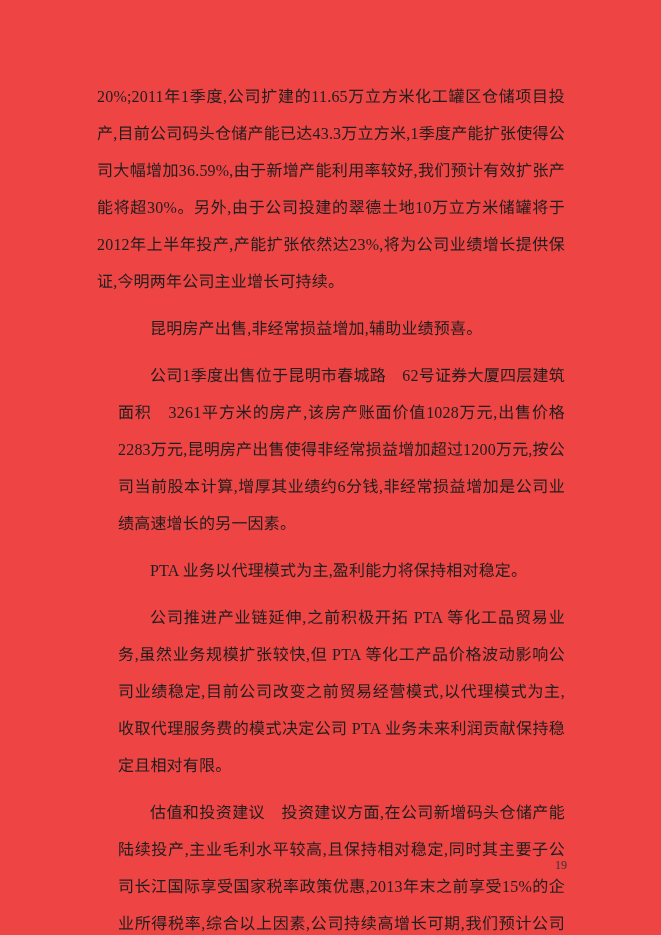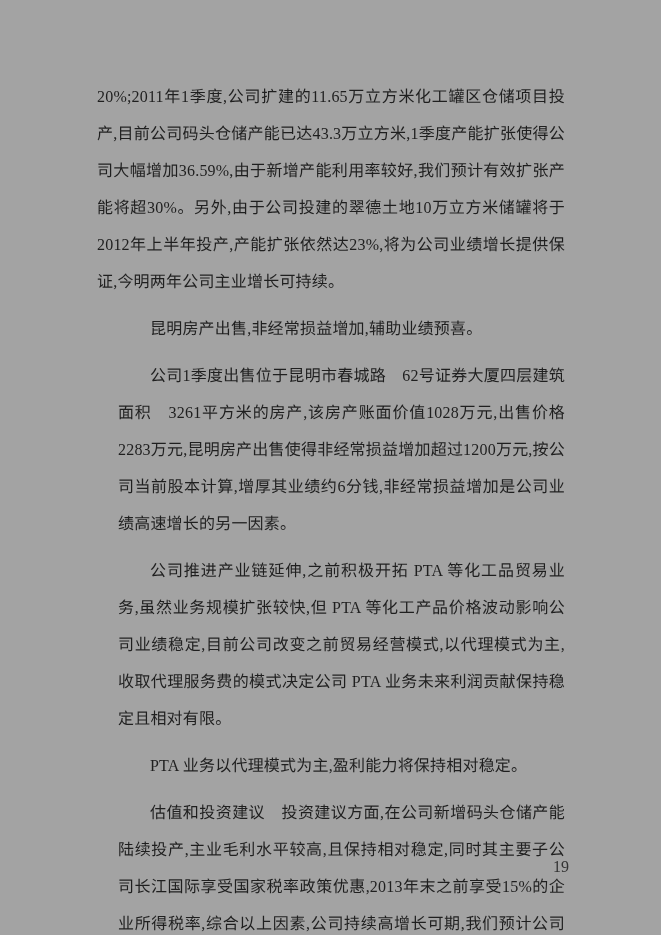--- a/index.html
+++ b/index.html
@@ -10,21 +10,21 @@
     width: 661px;
     height: 935px;
     background: #ffffff;
     position: relative;
     overflow: hidden;
     font-family: "Liberation Serif", "DejaVu Serif", serif;
   }
   .page {
     position: absolute;
     inset: 0;
-    background: #a3a3a3;
+    background: #ef4444;
   }
   .doc-body {
     position: absolute;
     left: 97px;
     top: 78px;
     width: 468px;
     font-size: 16px;
     line-height: 37px;
     color: #1f1f1f;
     text-align: justify;
@@ -39,30 +39,30 @@
   }
   .para.indent {
     text-indent: 32px;
   }
   .page-number {
     position: absolute;
     left: 549px;
     top: 858px;
     width: 24px;
     text-align: center;
-    font-size: 16px;
+    font-size: 12px;
     color: #333333;
   }
 </style>
 </head>
 <body>
 
 <div class="page">
   <main class="doc-body">
       <p class="para">20%;2011年1季度,公司扩建的11.65万立方米化工罐区仓储项目投产,目前公司码头仓储产能已达43.3万立方米,1季度产能扩张使得公司大幅增加36.59%,由于新增产能利用率较好,我们预计有效扩张产能将超30%。另外,由于公司投建的翠德土地10万立方米储罐将于2012年上半年投产,产能扩张依然达23%,将为公司业绩增长提供保证,今明两年公司主业增长可持续。</p>
       <p class="para indent">昆明房产出售,非经常损益增加,辅助业绩预喜。</p>
       <p class="para indent">公司1季度出售位于昆明市春城路　62号证券大厦四层建筑面积　3261平方米的房产,该房产账面价值1028万元,出售价格　2283万元,昆明房产出售使得非经常损益增加超过1200万元,按公司当前股本计算,增厚其业绩约6分钱,非经常损益增加是公司业绩高速增长的另一因素。</p>
+      <p class="para indent">PTA 业务以代理模式为主,盈利能力将保持相对稳定。</p>
       <p class="para indent">公司推进产业链延伸,之前积极开拓 PTA 等化工品贸易业务,虽然业务规模扩张较快,但 PTA 等化工产品价格波动影响公司业绩稳定,目前公司改变之前贸易经营模式,以代理模式为主,收取代理服务费的模式决定公司 PTA 业务未来利润贡献保持稳定且相对有限。</p>
-      <p class="para indent">PTA 业务以代理模式为主,盈利能力将保持相对稳定。</p>
       <p class="para indent">估值和投资建议　投资建议方面,在公司新增码头仓储产能陆续投产,主业毛利水平较高,且保持相对稳定,同时其主要子公司长江国际享受国家税率政策优惠,2013年末之前享受15%的企业所得税率,综合以上因素,公司持续高增长可期,我们预计公司2011-2013年营业收入将维持25.3%、 27%和20.8%的增速;我们预计公司2011-2013年 EPS 可达0.56元、0.69元和0.88元,对应 PE 分别为21倍、17倍和13倍,低于仓储物流平均 PE 水平,鉴于公司未来两年高增长,且物流业政策</p>
     </main>
   <div class="page-number">19</div>
 </div>
 
 </body></html>

